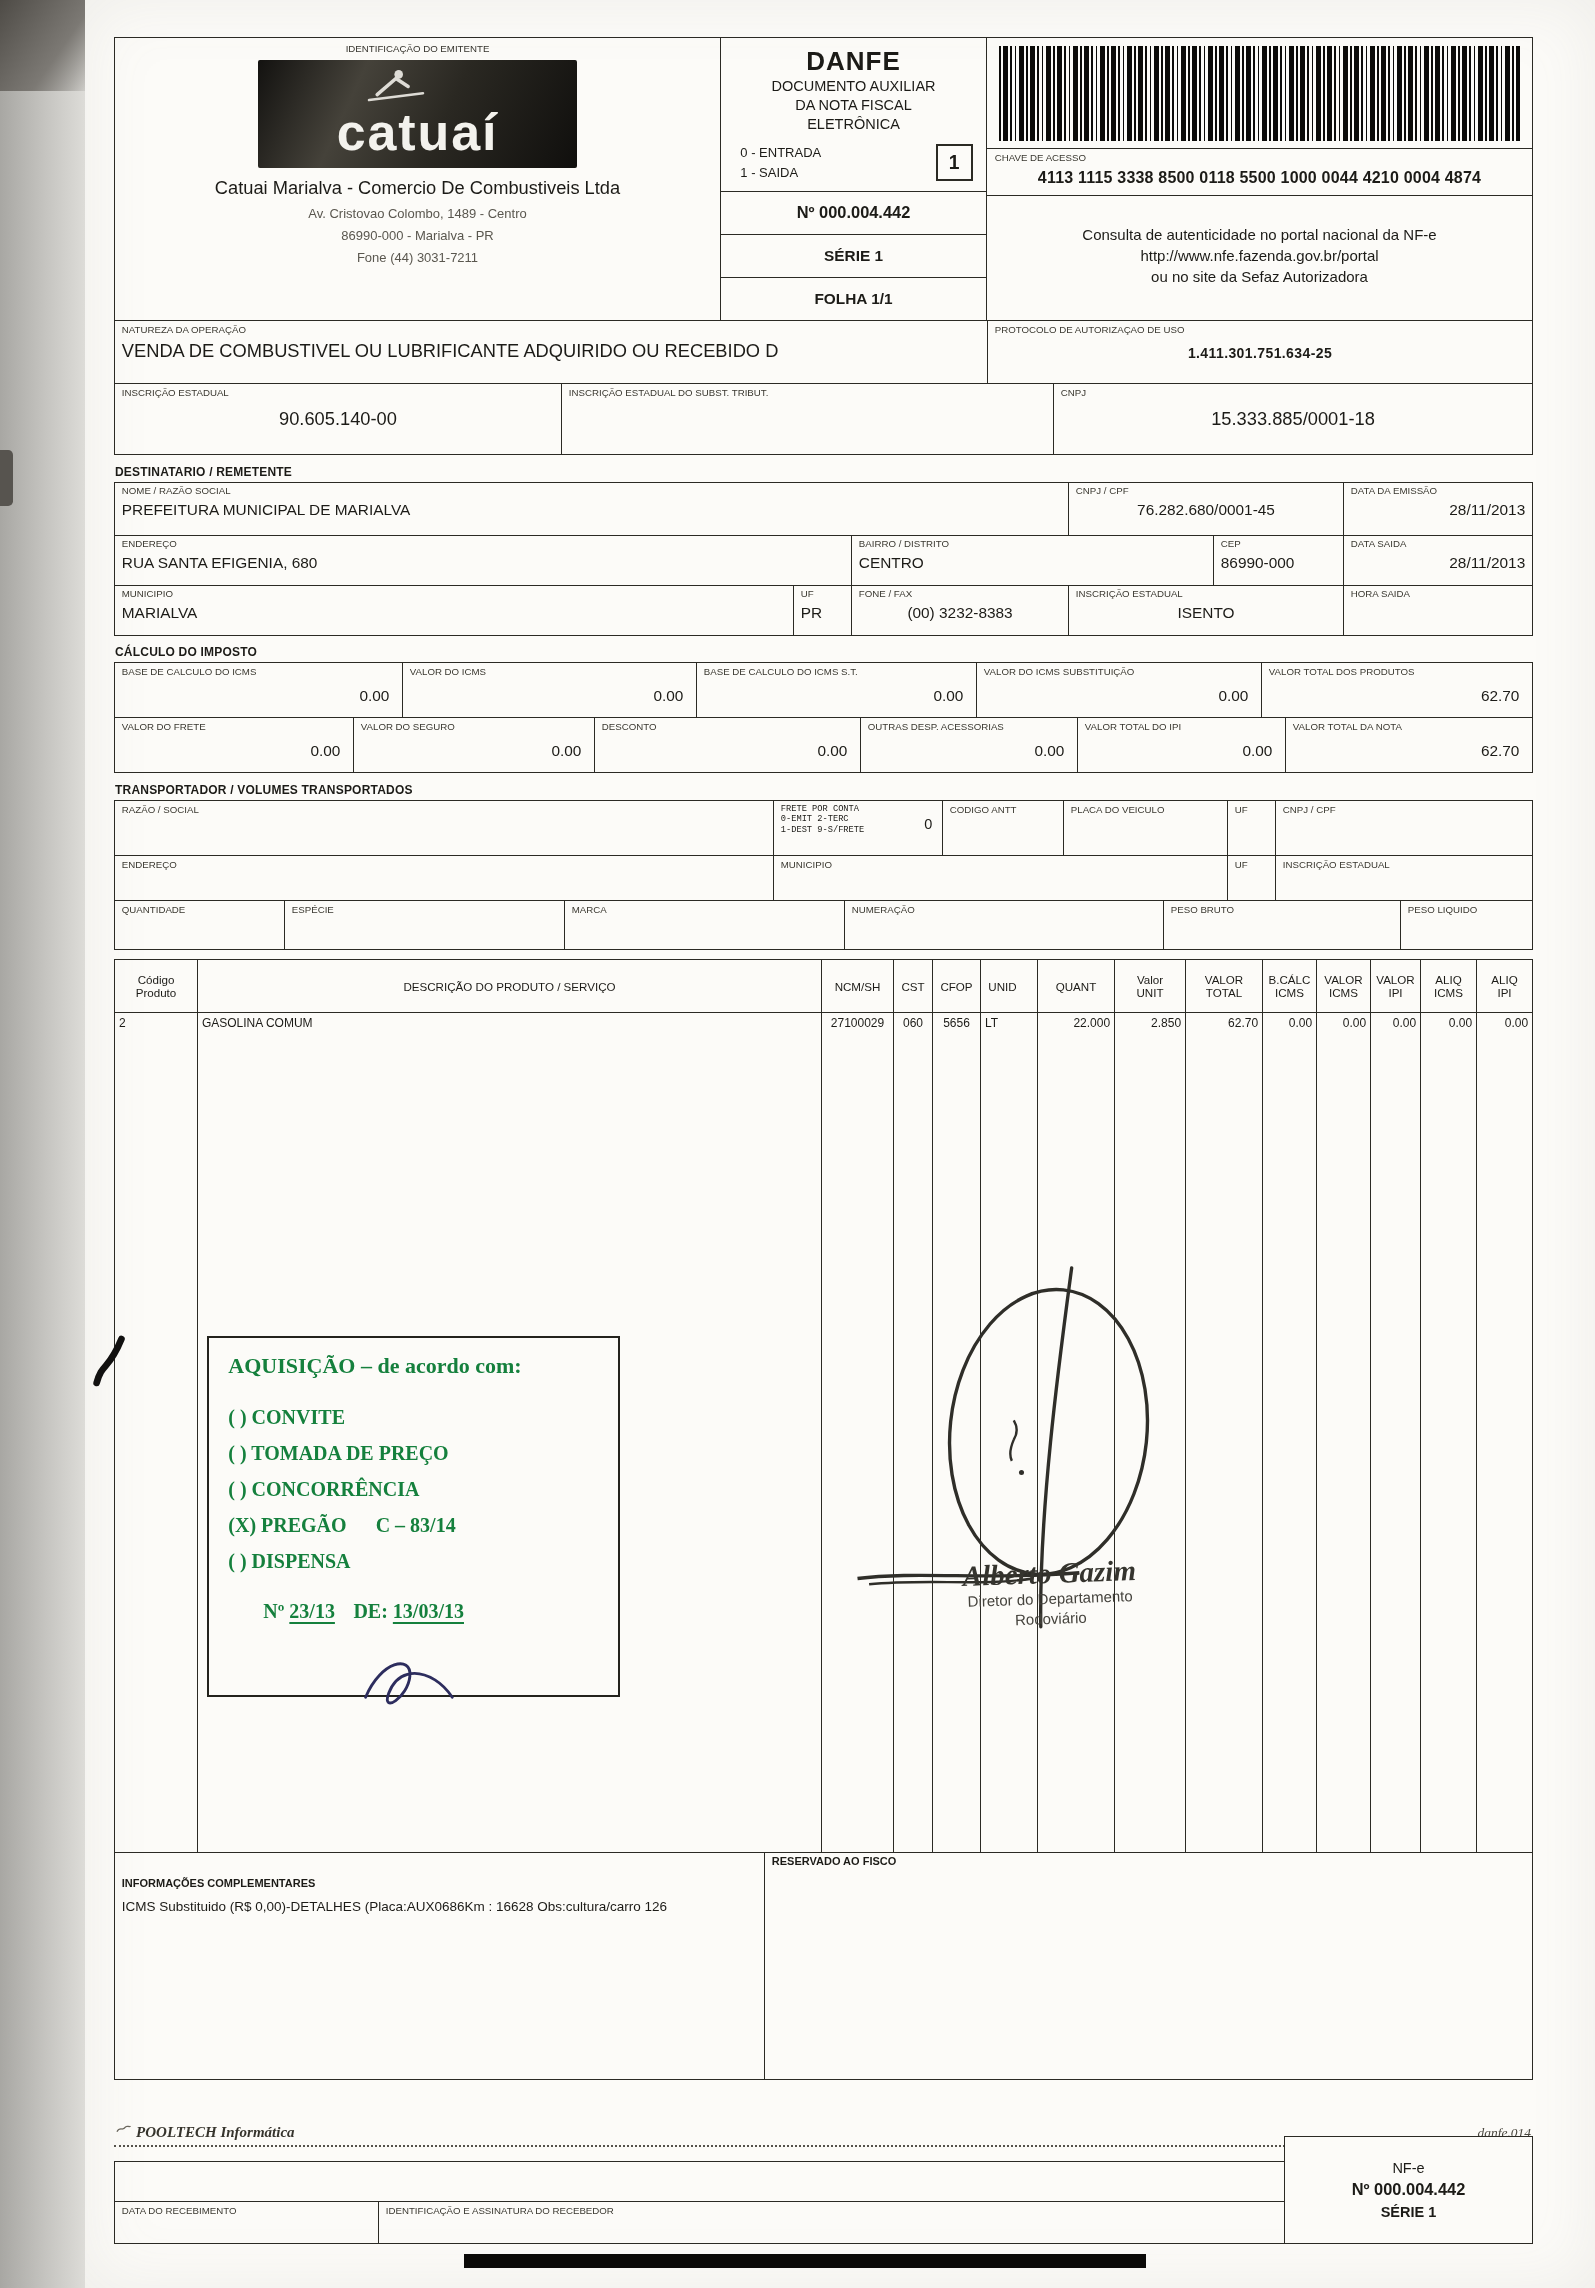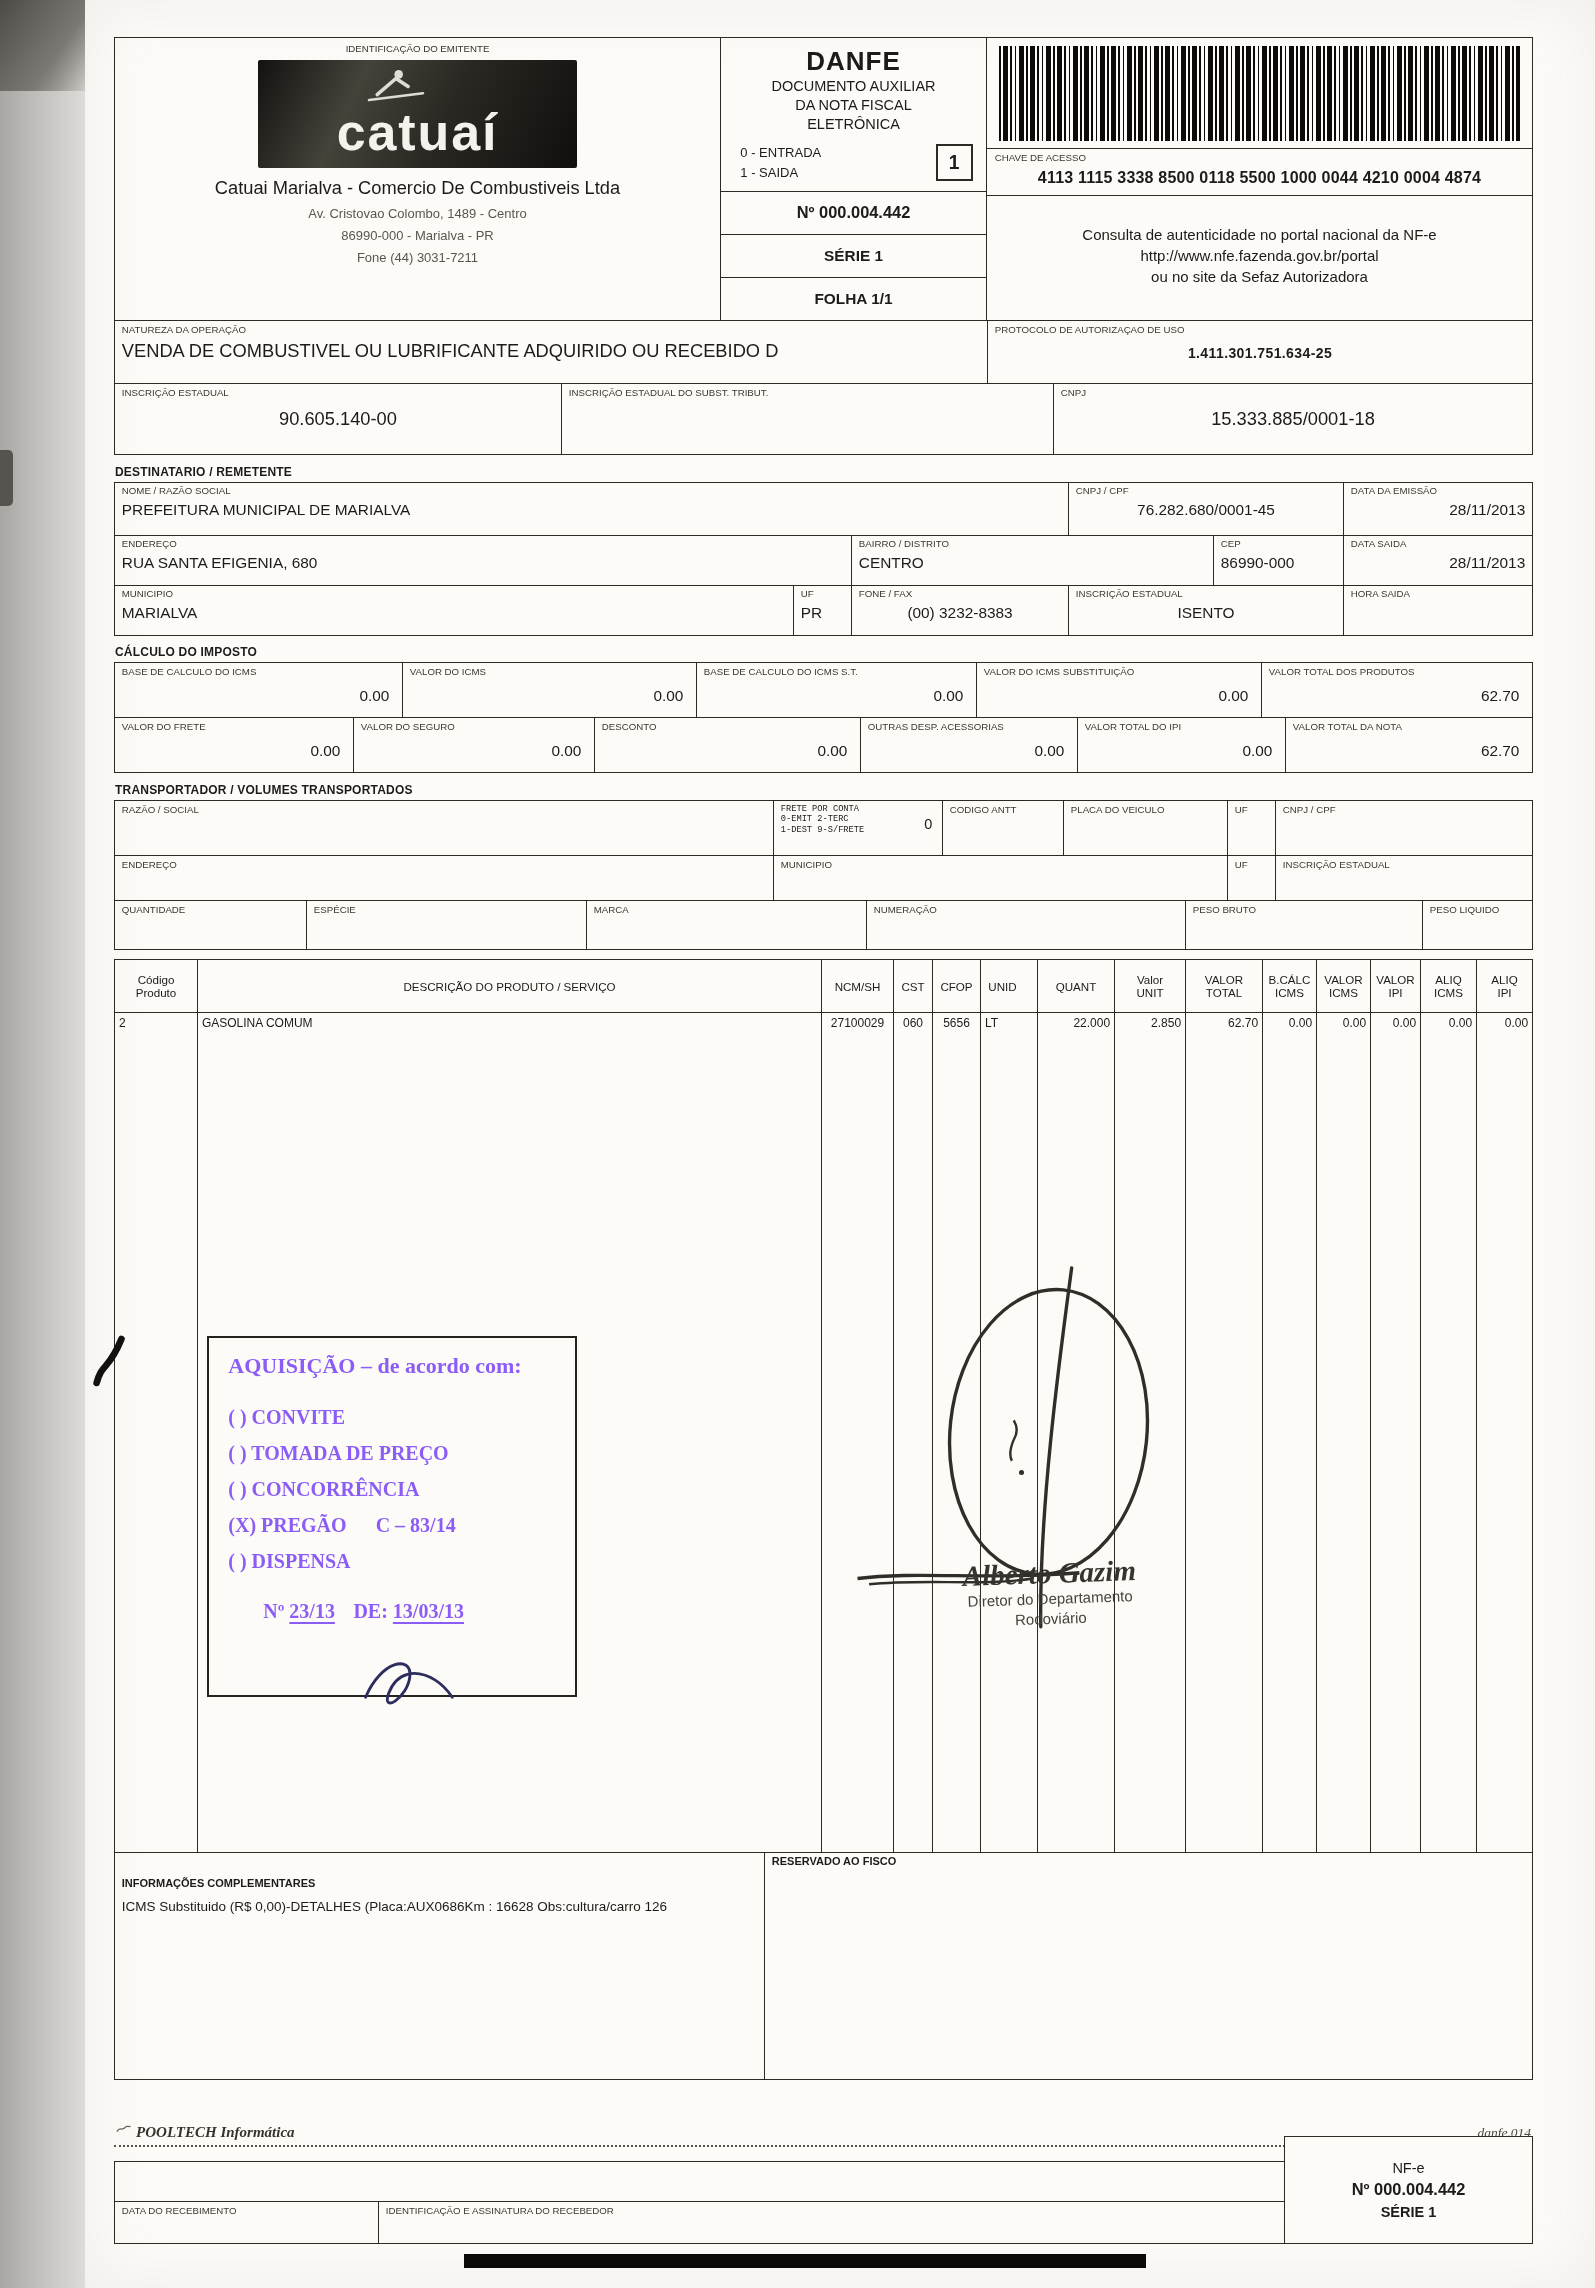--- a/index.html
+++ b/index.html
@@ -77,21 +77,21 @@
 .i-b1{width:287px;} .i-v1{width:294px;} .i-b2{width:280px;} .i-v2{width:285px;} .i-t1{flex:1;}
 .i-f{width:238px;} .i-s{width:241px;} .i-d{width:266px;} .i-o{width:217px;} .i-ipi{width:208px;} .i-n{flex:1;}
 
 
 .t-r1 .cell{min-height:54px;} .t-r2 .cell{min-height:44px;} .t-r3 .cell{min-height:48px;}
 .t-razao{width:658px;} .t-frete{width:169px;position:relative;}
 .mono{font-family:"Liberation Mono",monospace;font-size:8.7px;line-height:10.6px;white-space:nowrap;}
 .t-frete-val{position:absolute;top:15.4px;right:9.7px;font-size:14.5px;}
 .t-antt{width:121px;} .t-placa{width:164px;} .t-uf{width:48px;} .t-cnpj{flex:1;}
 .t-end{width:658px;} .t-mun{width:454px;} .t-uf2{width:48px;} .t-ie{flex:1;}
-.t-q{width:169px;} .t-esp{width:280px;margin-left:22px;} .t-marca{width:280px;} .t-num{width:319px;} .t-pb{width:237px;} .t-pl{flex:1;}
+.t-q{width:169px;} .t-esp{width:280px;} .t-marca{width:280px;} .t-num{width:319px;} .t-pb{width:237px;} .t-pl{flex:1;}
 
 
 .table{margin-top:9.7px;}
 .thead .hc{display:flex;flex-direction:column;align-items:center;justify-content:center;font-size:11.6px;line-height:13.5px;text-align:center;padding:2.9px 1px;min-height:52px;}
 .tbody{min-height:840px;}
 .tc{font-size:12px;line-height:15.4px;padding:2.9px 3.9px;}
 .c1{width:82px;} .c2{flex:1;} .c3{width:72px;} .c4{width:39px;} .c5{width:48px;} .c6{width:44px;} .c7{width:77px;margin-left:13px;}
 .c8{width:71px;} .c9{width:77px;} .c10{width:54px;} .c11{width:54px;} .c12{width:50px;} .c13{width:56px;} .c14{width:56px;}
 
 
@@ -113,21 +113,21 @@
 .can-r2{min-height:42px;}
 .can-data{width:263px;}
 .can-ident{flex:1;}
 .nfe-box{position:absolute;right:0;top:-25px;bottom:0;width:249px;border:1.9px solid var(--bc);background:#fcfbf8;display:flex;flex-direction:column;align-items:center;justify-content:center;gap:4.8px;}
 .nfe-l{font-size:14.5px;}
 .nfe-n{font-size:16.4px;font-weight:bold;}
 .nfe-s{font-size:14.5px;font-weight:bold;}
 .scan-bar{margin:9.7px 0 0 350px;width:682px;height:14.5px;background:#0b0a08;}
 
 
-.stamp{position:absolute;left:93px;top:1299px;width:370px;height:361px;border:2.4px solid #24231d;font-family:"Liberation Serif",serif;font-weight:bold;color:#8b5cf6;padding:15.4px 19.3px;}
+.stamp{position:absolute;left:93px;top:1299px;width:413px;height:361px;border:2.4px solid #24231d;font-family:"Liberation Serif",serif;font-weight:bold;color:#15803d;padding:15.4px 19.3px;}
 .st-title{font-size:22px;margin-bottom:19.3px;}
 .st-item{font-size:20px;line-height:36px;}
 .st-c{margin-left:29px;}
 .st-num{font-size:20px;margin-top:21px;margin-left:35px;}
 .st-u{text-decoration:underline;text-underline-offset:3.9px;}
 .st-de{margin-left:13.5px;}
 .stamp-scribble{position:absolute;left:145px;bottom:-33px;}
 .sig-svg{position:absolute;left:676px;top:1202px;}
 .sig-text{position:absolute;left:714px;top:1521px;width:444px;text-align:center;transform:rotate(-2deg);}
 .sig-name{font-family:"Liberation Serif",serif;font-style:italic;font-weight:bold;font-size:29px;color:#35342e;line-height:31px;}

